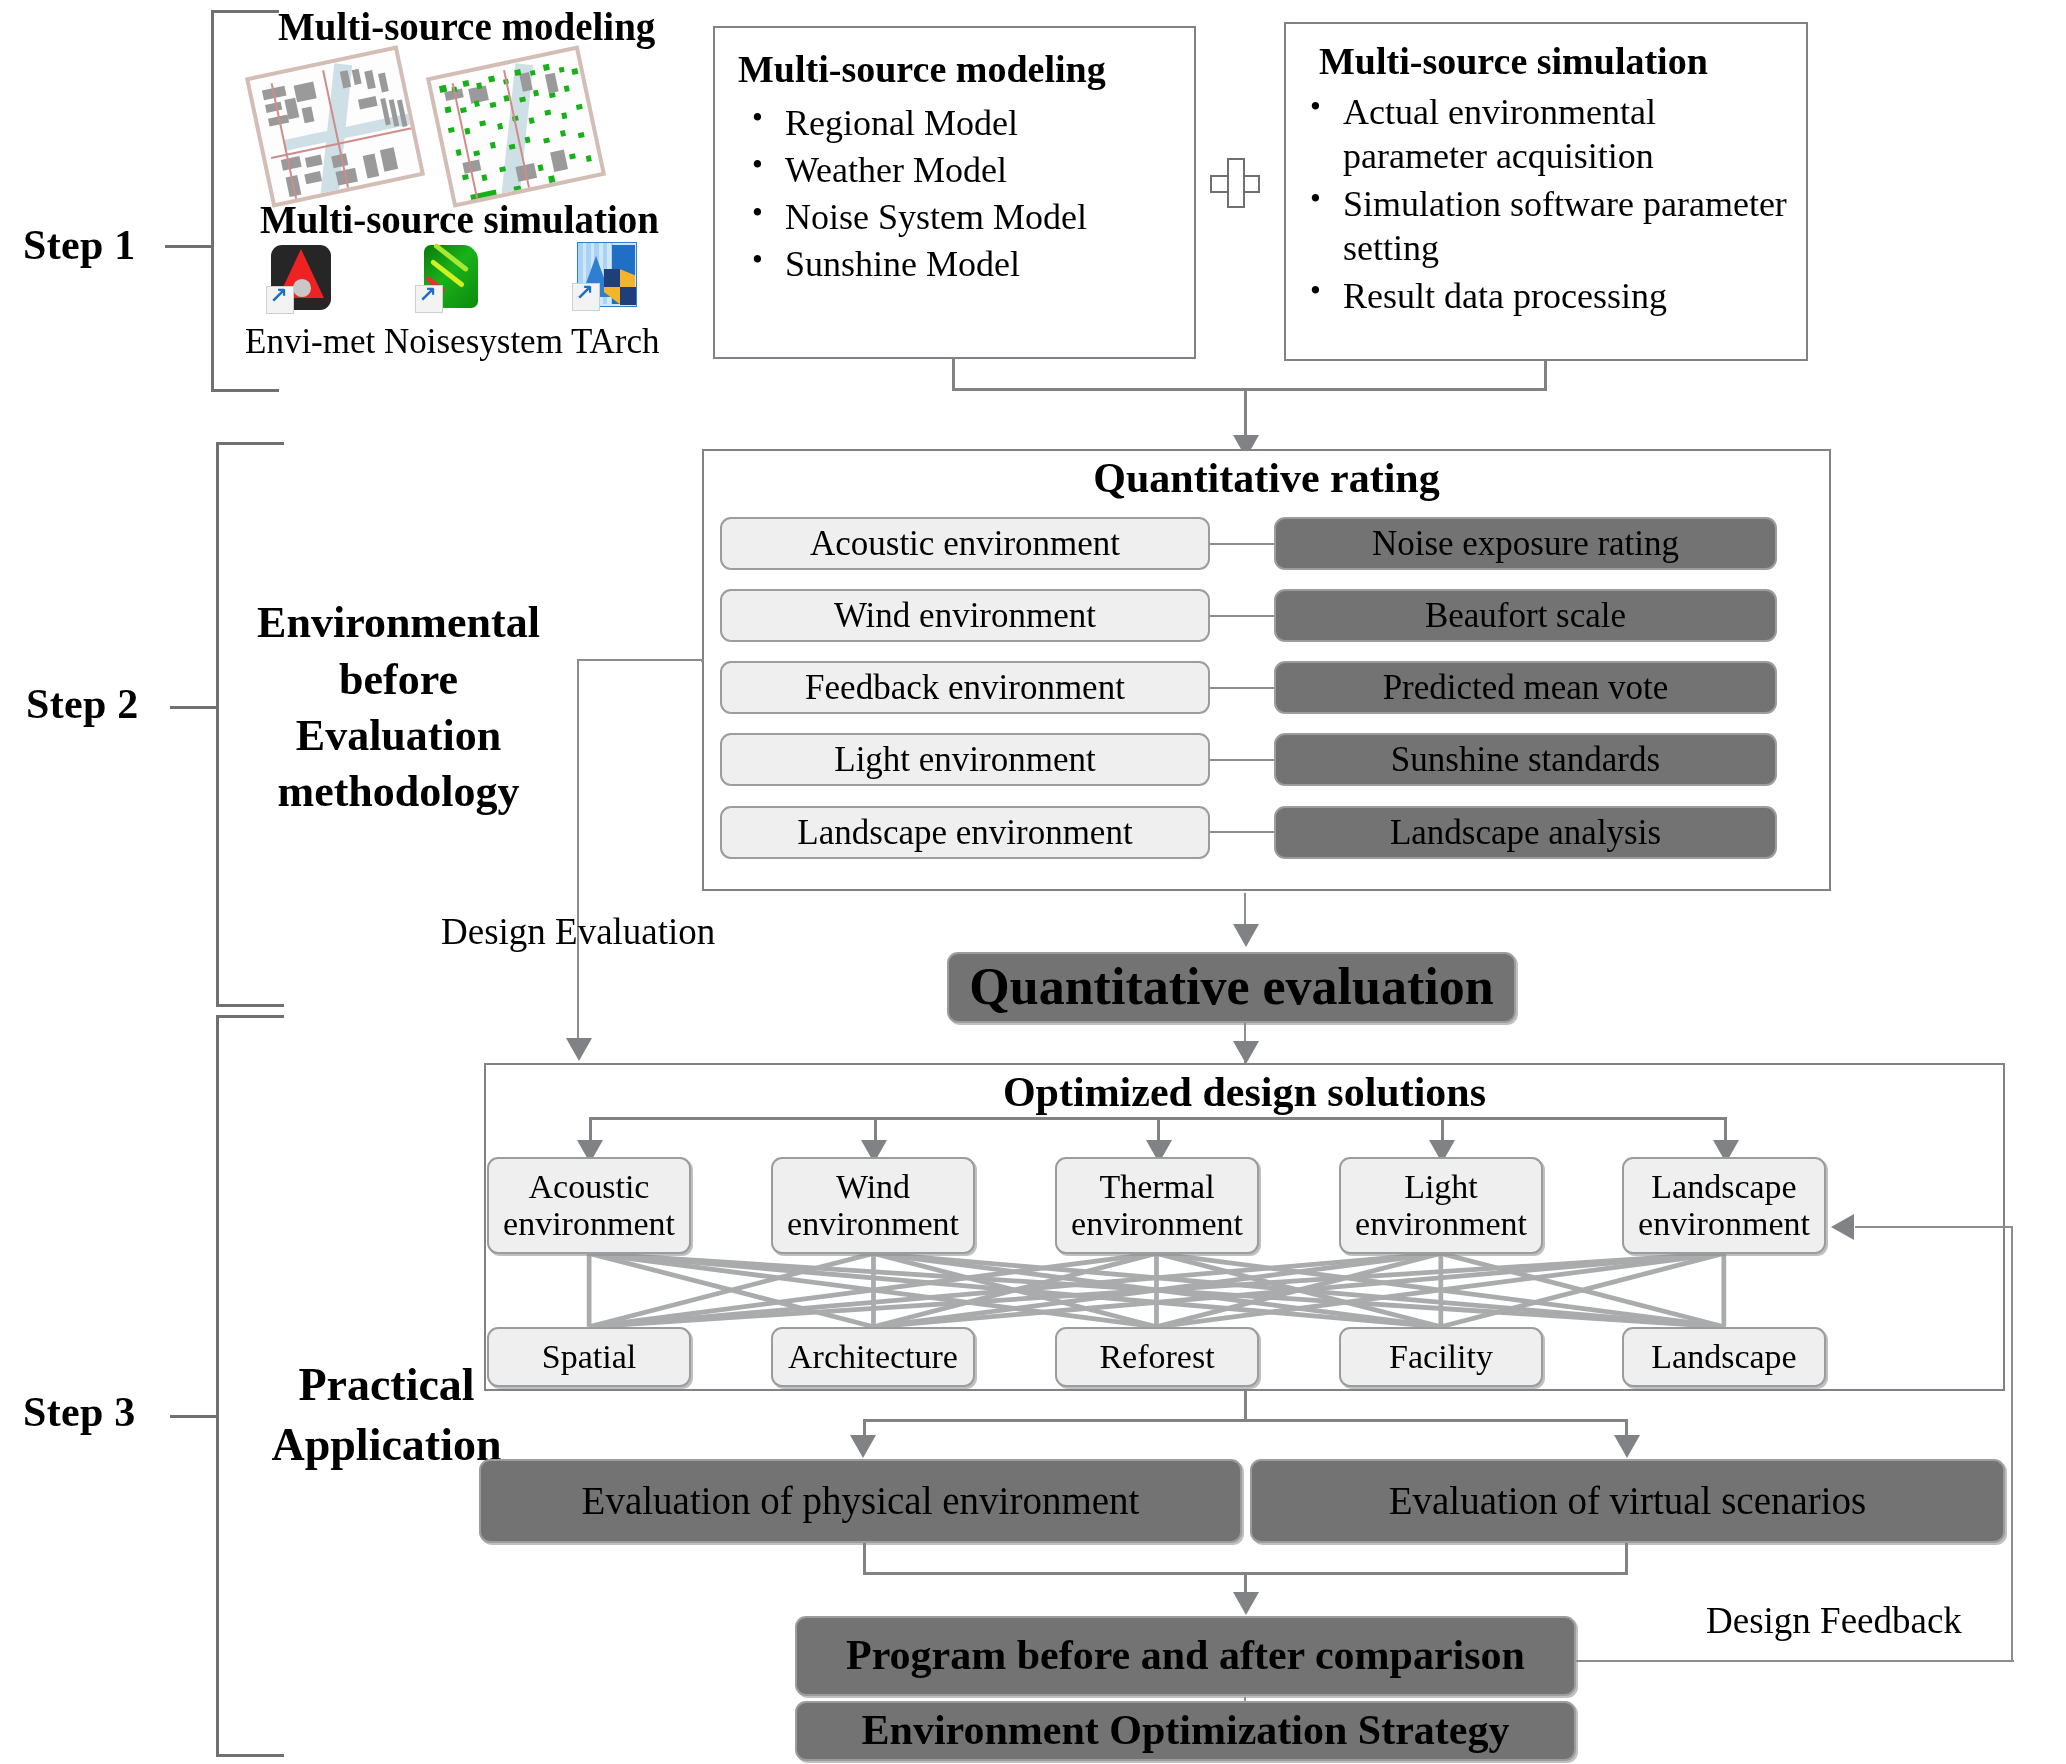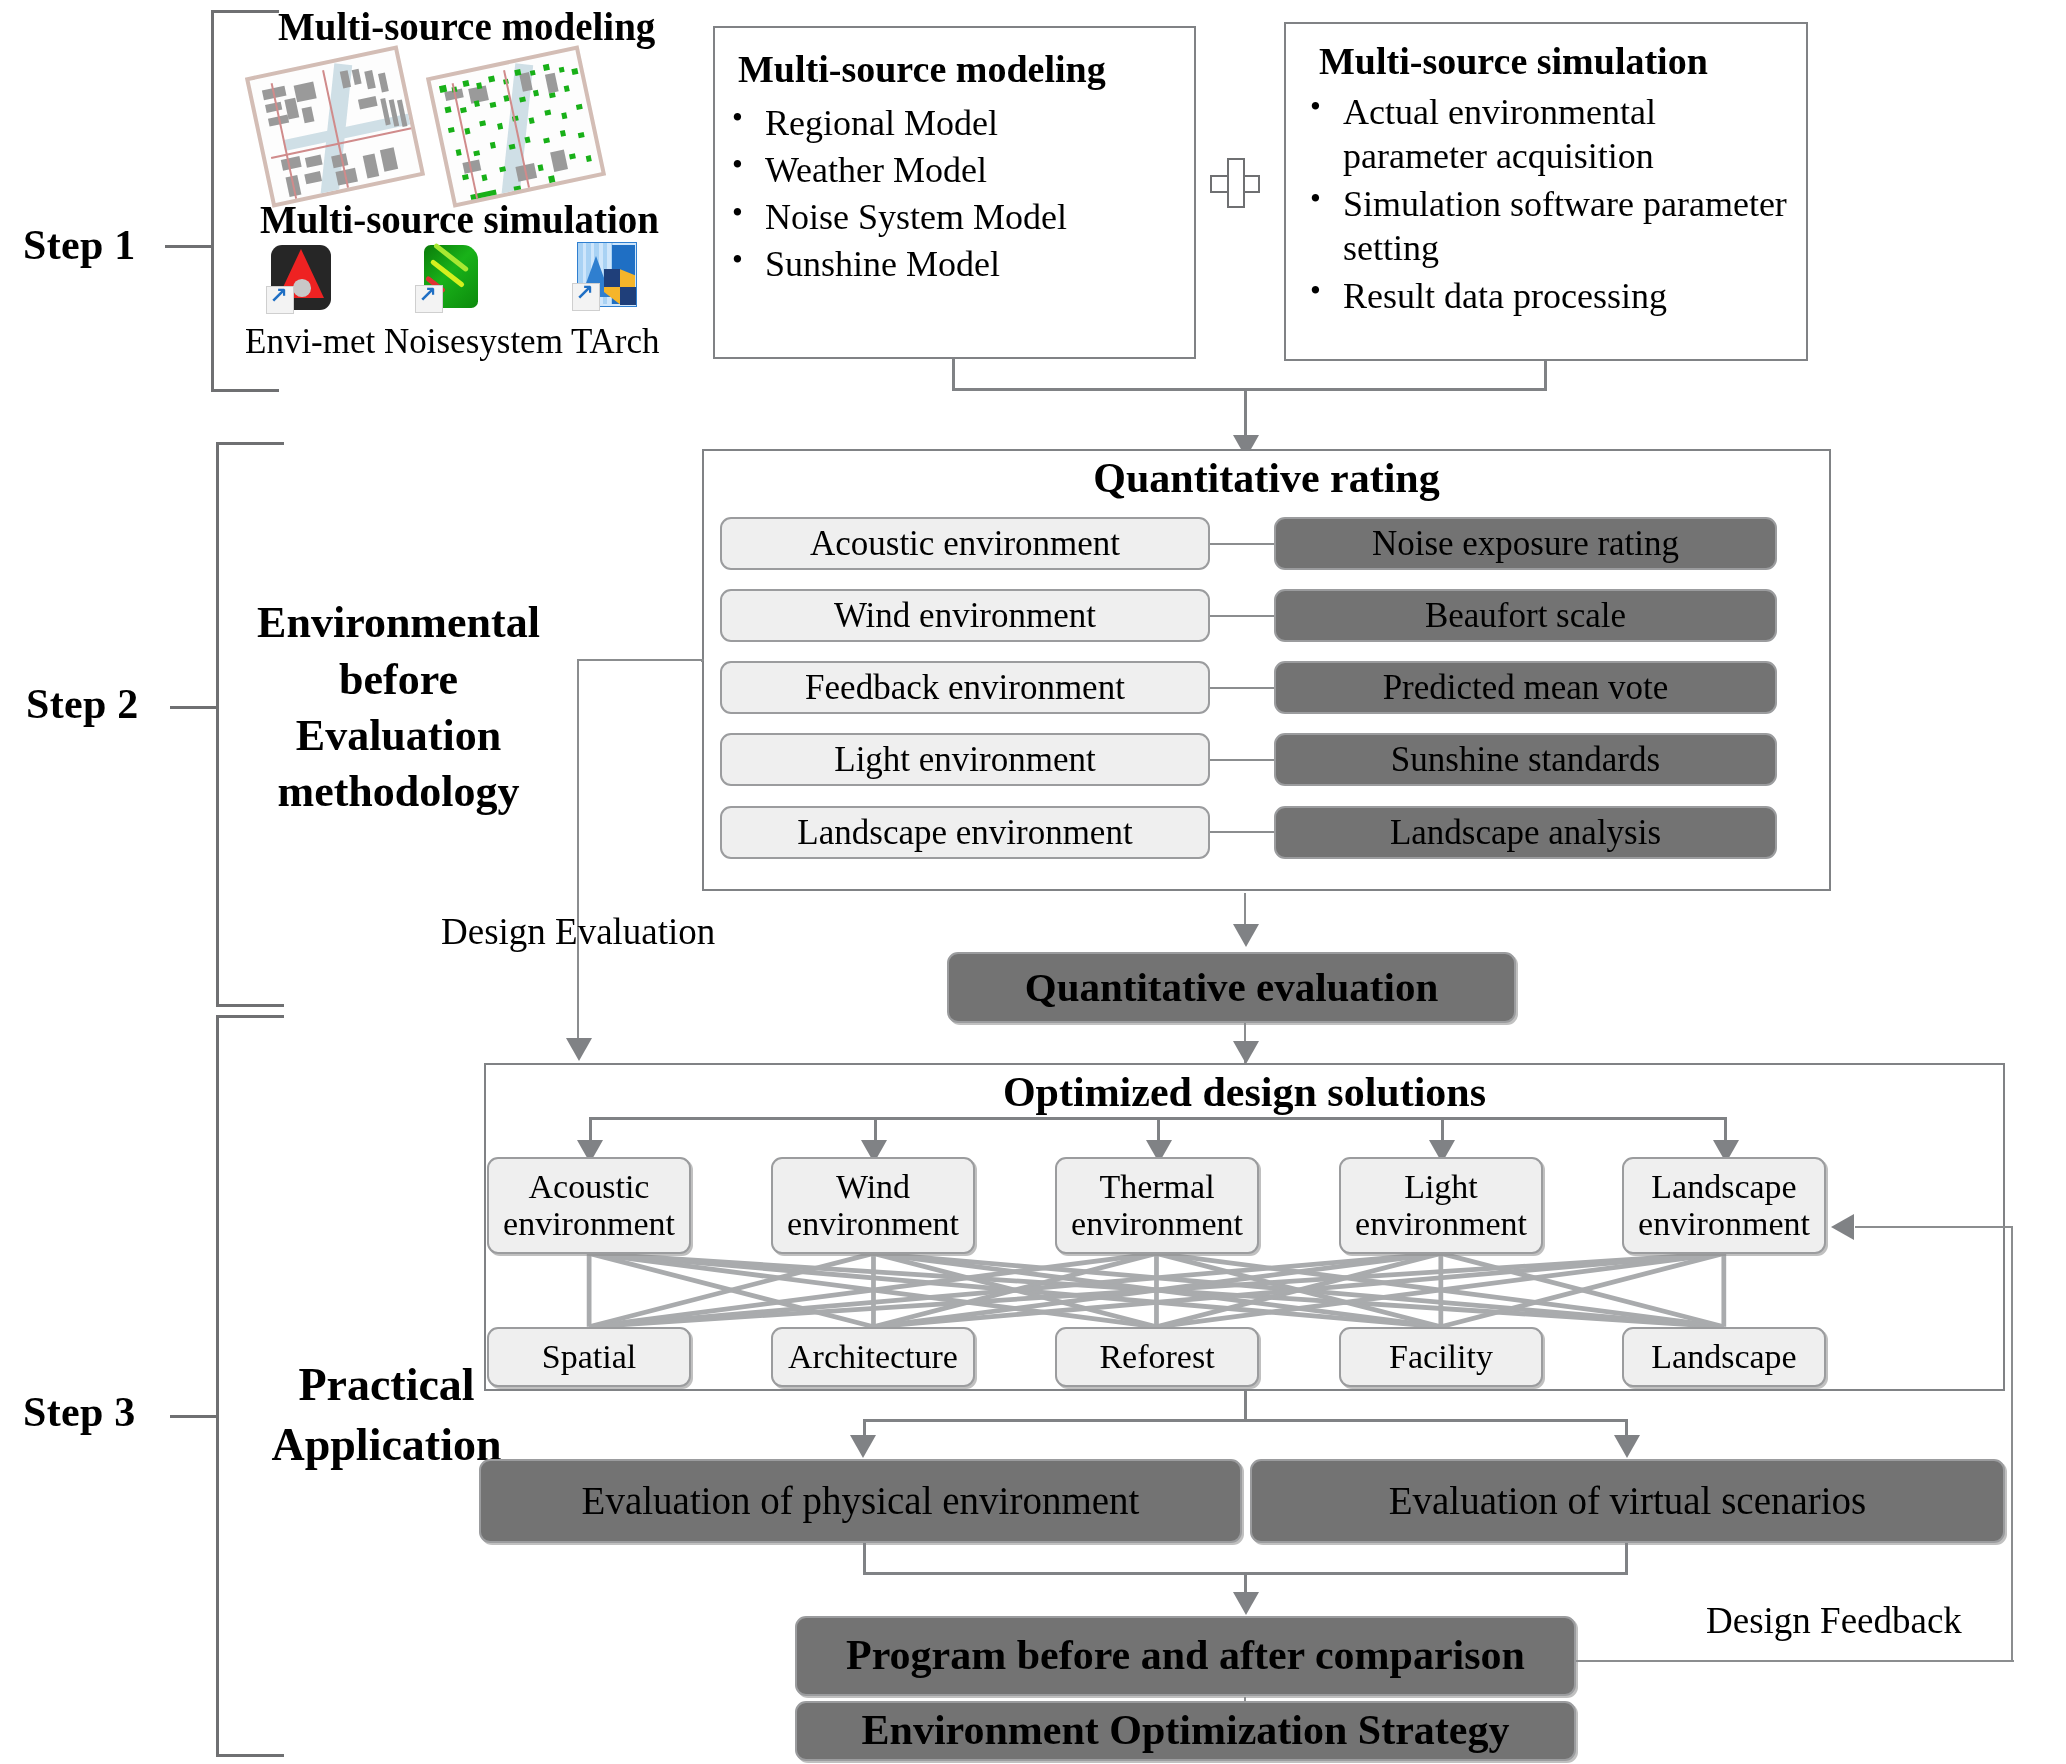--- a/index.html
+++ b/index.html
@@ -55,21 +55,21 @@
     box-sizing:border-box;
     display:flex;align-items:center;justify-content:center;
     text-align:center;
     line-height:1.08;
   }
   .roundbox.grey{background:#efefef;}
   .roundbox.shadow{box-shadow:2px 2px 0 rgba(140,140,140,0.55);}
 
   
   ul.bul{
-    margin:0;padding:0 0 0 50px;list-style:none;
+    margin:0;padding:0 0 0 70px;list-style:none;
   }
   ul.bul li{
     position:relative;
     font-size:36px;
     line-height:1.24;
     margin-bottom:2.7px;
   }
   ul.bul li:before{
     content:"\2022";
     position:absolute;
@@ -348,21 +348,21 @@
       <span>Landscape environment</span>
     </div>
   <div class="hline-thin" style="left:1210px;top:831px;width:65px;"></div>
   <div class="roundbox" style="left:1274px;top:806px;width:503px;height:53px;font-size:35px;">
       <span>Landscape analysis</span>
     </div>
 
   <div class="vline-thin" style="left:1244px;top:893px;height:42px;"></div>
   <div class="arrow-down" style="left:1233px;top:924px;"></div>
 
-  <div class="roundbox shadow" style="left:947px;top:952px;width:569px;height:71px;font-size:41px;font-weight:bold;">
+  <div class="roundbox shadow" style="left:947px;top:952px;width:569px;height:71px;font-size:52px;font-weight:bold;">
     <span>Quantitative evaluation</span>
   </div>
 
   <div class="vline-thin" style="left:1244px;top:1023px;height:42px;"></div>
   <div class="arrow-down" style="left:1233px;top:1041px;"></div>
 
   <div class="vline-thin" style="left:701px;top:659px;height:2.7px;"></div>
   <div class="hline-thin" style="left:577px;top:659px;width:127px;"></div>
   <div class="vline-thin" style="left:577px;top:659px;height:395px;"></div>
   <div class="arrow-down" style="left:566px;top:1038px;"></div>

